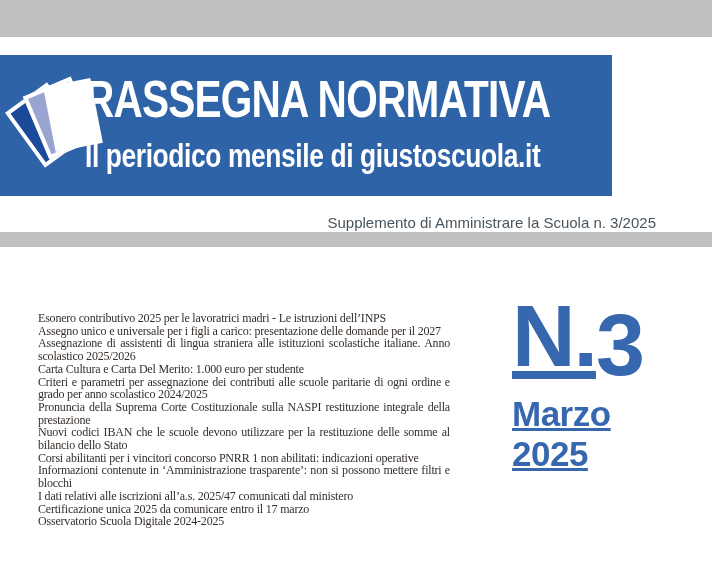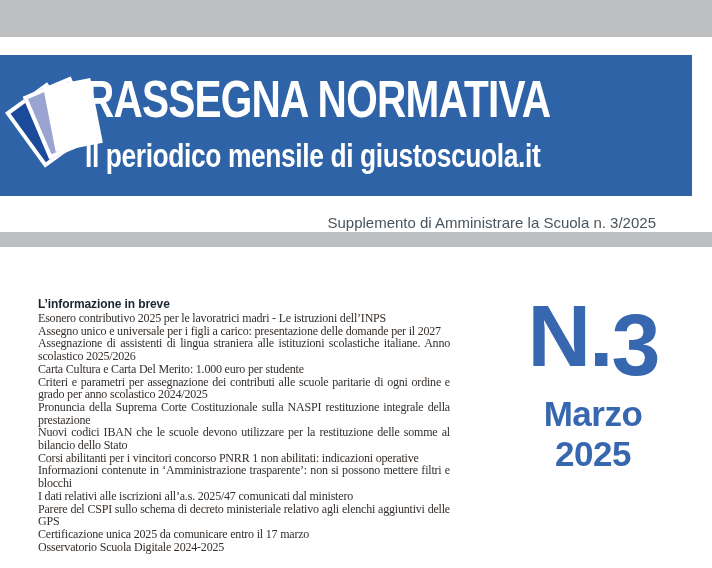--- a/index.html
+++ b/index.html
@@ -7,21 +7,21 @@
     width:712px;height:568px;overflow:hidden;background:#ffffff;
     font-family:"Liberation Sans", sans-serif;position:relative;
   }
   .page{position:absolute;inset:0;width:712px;height:568px;background:#fff;}
 
   
   .strip-top{position:absolute;left:0;top:0;width:712px;height:37px;background:var(--strip-gray,#bdbfc1);}
   .strip-mid{position:absolute;left:0;top:232px;width:712px;height:15px;background:var(--strip-gray,#bdbfc1);}
 
   
-  .band{position:absolute;left:0;top:55px;width:692px;height:141px;background:var(--band-blue,#2f63a7);}
+  .band{position:absolute;left:0;top:55px;width:612px;height:141px;background:var(--band-blue,#2f63a7);}
 
   
   .logo{position:absolute;left:18px;top:20px;width:90px;height:100px;}
   .pg{position:absolute;width:44px;height:60px;border:4px solid #ffffff;box-sizing:content-box;}
   .pg-dark{background:var(--page-dark,#1b4a9b);left:2px;top:16px;transform:rotate(-36deg);}
   .pg-light{background:var(--page-light,#9aa4d0);left:16px;top:9px;transform:rotate(-23deg);}
   .pg-front{background:#ffffff;left:31px;top:7px;width:48px;height:66px;border:none;transform:rotate(-11deg);}
 
   .title{
     position:absolute;left:85px;top:18px;color:#fff;font-weight:bold;
@@ -51,21 +51,21 @@
 
   .brief-list{
     position:absolute;left:38px;top:312px;width:412px;
     font-family:"Liberation Serif", serif;
     font-size:12px;line-height:12.7px;letter-spacing:-0.2px;
     color:#352f2b;text-align:justify;
   }
   .brief-list p{margin:0;padding:0;}
 
   
-  .issue-col{position:absolute;left:512px;top:292px;width:162px;text-align:center;color:var(--accent-blue,#3767ae);}
+  .issue-col{position:absolute;left:512px;top:292px;width:162px;text-align:left;color:var(--accent-blue,#3767ae);text-decoration:underline;}
   .issue-number{font-size:88px;font-weight:bold;line-height:1;letter-spacing:-2px;}
   .issue-number .digit{position:relative;top:0.10em;}
   .issue-month{margin-top:14px;font-size:35px;font-weight:bold;letter-spacing:-0.5px;}
 </style>
 </head>
 <body>
 
 <div class="page">
 
   <div class="strip-top"></div>
@@ -78,34 +78,32 @@
     </div>
     <div class="title">RASSEGNA NORMATIVA</div>
     <div class="subtitle">Il periodico mensile di giustoscuola.it</div>
   </div>
 
   <div class="supplement">Supplemento di Amministrare la Scuola n. 3/2025</div>
 
   <div class="strip-mid"></div>
 
 
-  <div class="brief-heading">L’informazione in breve</div>
 
   <div class="brief-list" id="brief-list">
       <p>Esonero contributivo 2025 per le lavoratrici madri - Le istruzioni dell’INPS</p>
       <p>Assegno unico e universale per i figli a carico: presentazione delle domande per il 2027</p>
       <p>Assegnazione di assistenti di lingua straniera alle istituzioni scolastiche italiane. Anno scolastico 2025/2026</p>
       <p>Carta Cultura e Carta Del Merito: 1.000 euro per studente</p>
       <p>Criteri e parametri per assegnazione dei contributi alle scuole paritarie di ogni ordine e grado per anno scolastico 2024/2025</p>
       <p>Pronuncia della Suprema Corte Costituzionale sulla NASPI restituzione integrale della prestazione</p>
       <p>Nuovi codici IBAN che le scuole devono utilizzare per la restituzione delle somme al bilancio dello Stato</p>
       <p>Corsi abilitanti per i vincitori concorso PNRR 1 non abilitati: indicazioni operative</p>
       <p>Informazioni contenute in ‘Amministrazione trasparente’: non si possono mettere filtri e blocchi</p>
       <p>I dati relativi alle iscrizioni all’a.s. 2025/47 comunicati dal ministero</p>
-      <p>Parere del CSPI sullo schema di decreto ministeriale relativo agli elenchi aggiuntivi delle GPS</p>
       <p>Certificazione unica 2025 da comunicare entro il 17 marzo</p>
       <p>Osservatorio Scuola Digitale 2024-2025</p>
     </div>
 
   <div class="issue-col">
     <div class="issue-number"><span>N.</span><span class="digit">3</span></div>
     <div class="issue-month">Marzo 2025</div>
   </div>
 
 </div>

